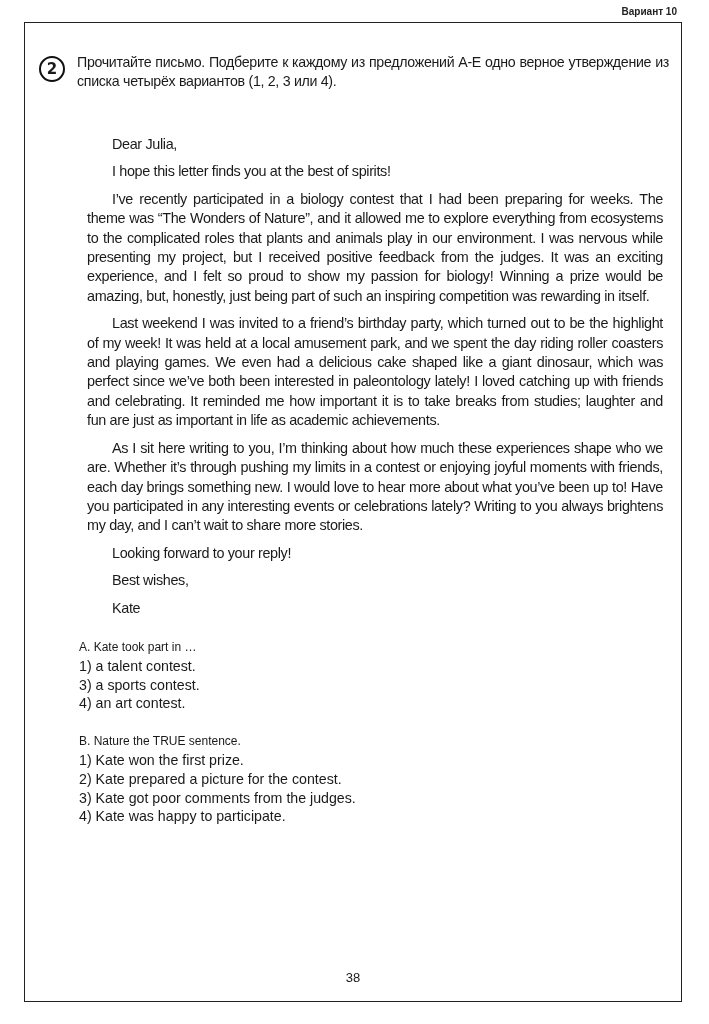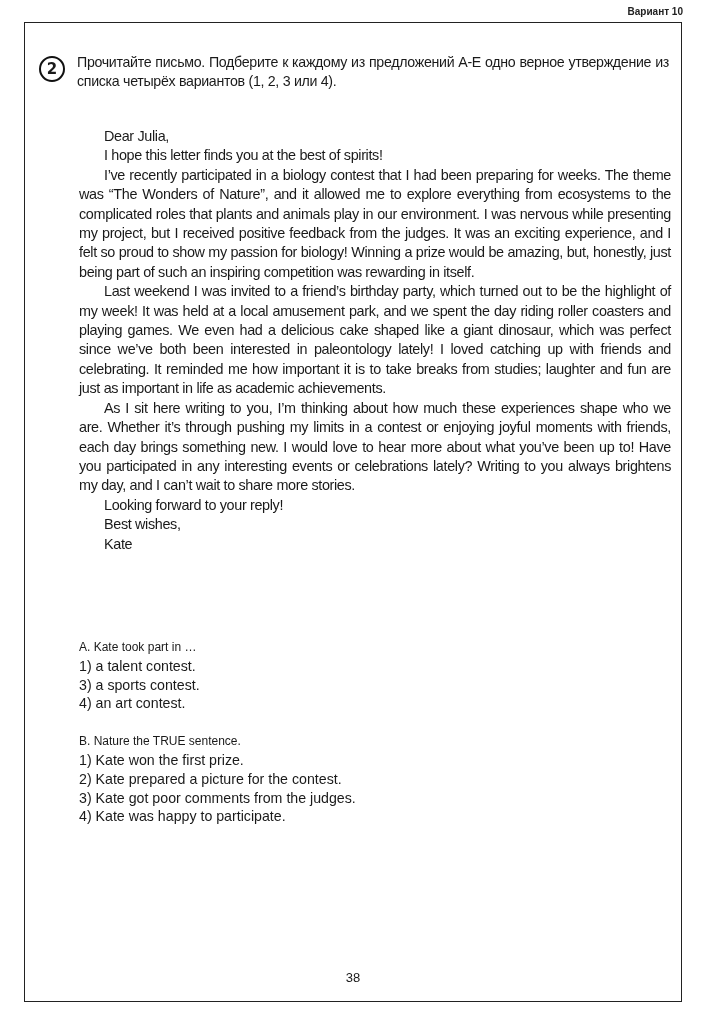--- a/index.html
+++ b/index.html
@@ -1,32 +1,32 @@
 <!DOCTYPE html>
 <html><head>
   <meta charset="utf-8">
   <style>
     html, body { margin: 0; padding: 0; background: #ffffff; }
     body { width: 709px; height: 1024px; position: relative; overflow: hidden;
       font-family: "DejaVu Sans", sans-serif; color: #1a1a1a; }
-    .variant { position: absolute; right: 26px; top: 6px; font-size: 10px; font-weight: bold;
+    .variant { position: absolute; right: 32px; top: 6px; font-size: 10px; font-weight: bold;
       font-family: "Liberation Sans", sans-serif; color: #222; }
     .frame { position: absolute; left: 24px; top: 22px; width: 658px; height: 980px;
       border: 1.5px solid #222; box-sizing: border-box; }
     .task { position: absolute; left: 14px; top: 30px; width: 630px; display: flex; }
     .num-circle { width: 26px; height: 26px; border: 2px solid #111; border-radius: 50%;
       box-sizing: border-box; display: flex; align-items: center; justify-content: center;
       font-weight: bold; font-size: 15px; margin-top: 3px; flex: 0 0 auto; }
     .task-text { margin-left: 12px; font-size: 14.2px; line-height: 19px; text-align: justify;
       letter-spacing: -0.3px; font-family: "Liberation Sans", sans-serif; }
     .task-text b { font-weight: normal; }
     .letter { position: absolute; left: 54px; top: 104px; width: 592px;
       font-size: 14.4px; line-height: 19.4px; text-align: justify; letter-spacing: -0.35px;
       font-family: "Liberation Sans", sans-serif; }
-    .letter p { margin: 0; }
+    .letter p { margin: 8px; }
     .indent { text-indent: 25px; }
     .sign { padding-left: 25px; }
     .questions { position: absolute; left: 54px; top: 615px; width: 560px;
       font-family: "Liberation Sans", sans-serif; font-size: 14.2px; line-height: 18.8px; }
     .q { margin-bottom: 19px; }
     .q-title { font-weight: normal; font-size: 12px; }
     .opt { }
     .page-num { position: absolute; left: 0; right: 0; bottom: 16px; text-align: center;
       font-size: 13px; font-family: "Liberation Sans", sans-serif; }
   </style>

